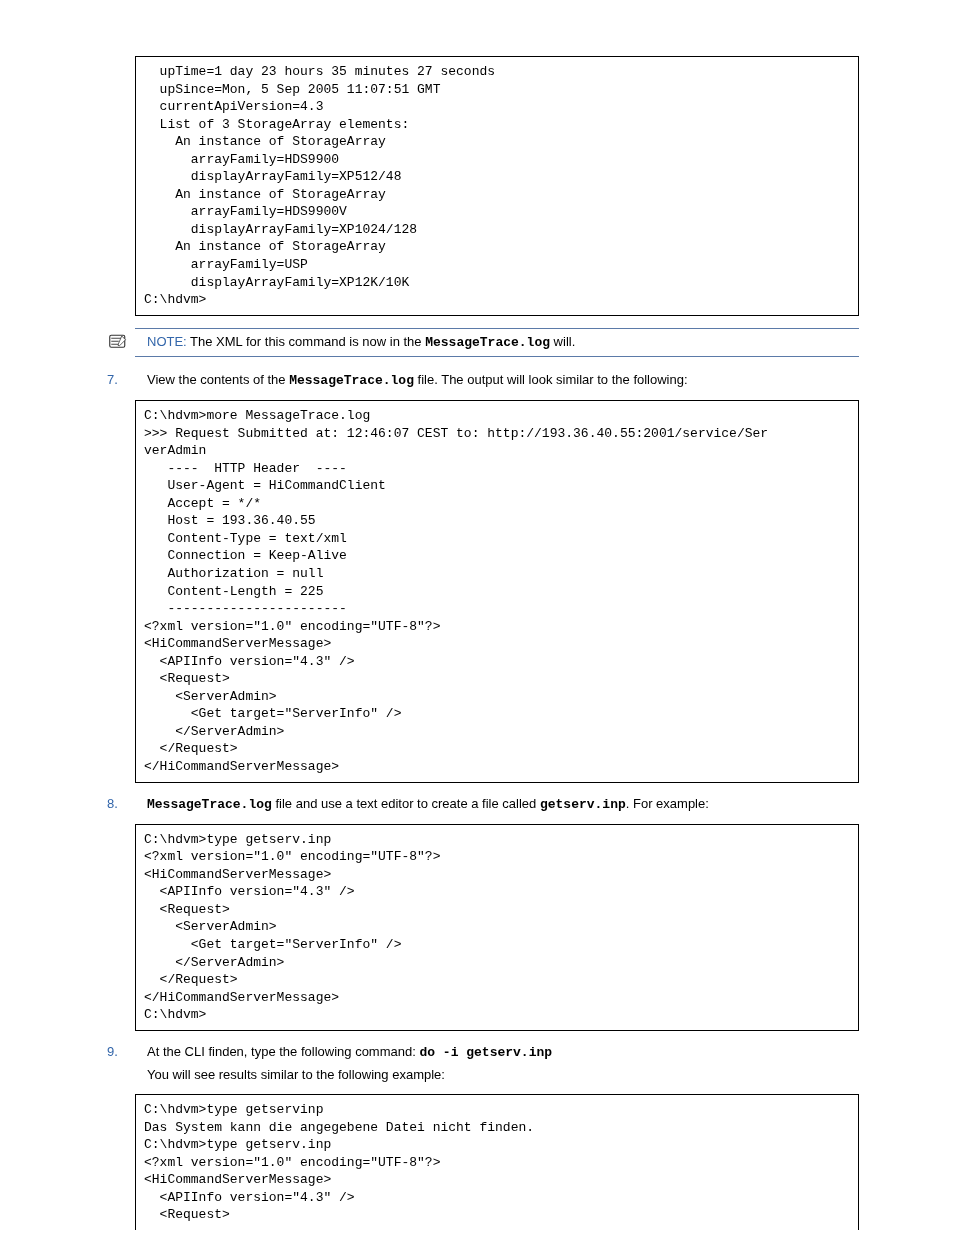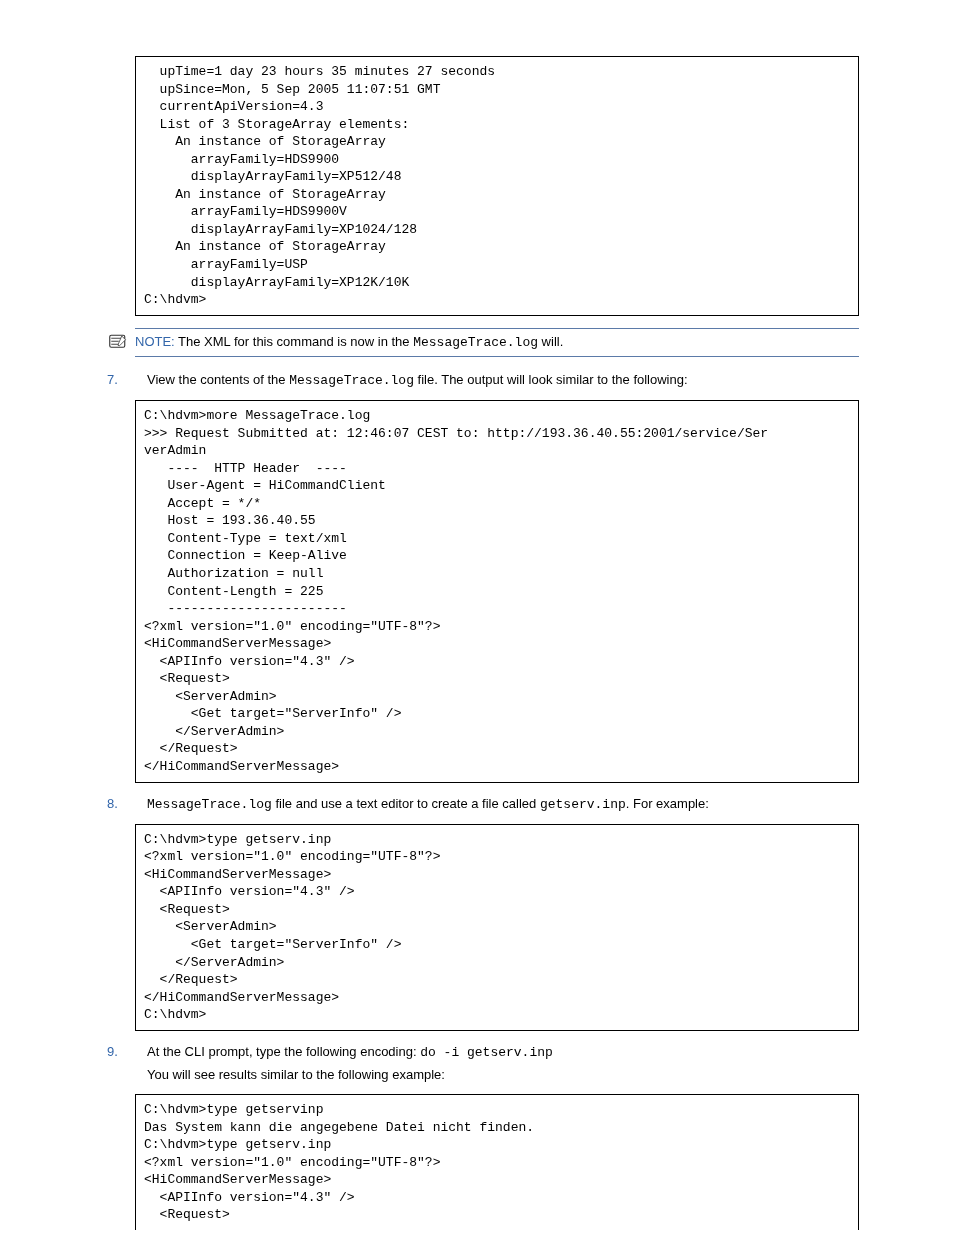--- a/index.html
+++ b/index.html
@@ -32,22 +32,22 @@
     border-top: 1px solid #5b7aa8;
     height: 0;
     margin-bottom: 4px;
   }
   .note-row {
     display: flex;
     align-items: flex-start;
     gap: 8px;
     padding-bottom: 4px;
   }
-  .note-label { color: #3366aa; font-weight: normal; }
-  .mono { font-family: "Courier New", Courier, monospace; }
+  .note-label { color: #3366aa; font-weight: normal; margin-left: 12px; }
+  .mono { font-family: "Courier New", Courier, monospace; font-weight: bold; }
   .note-icon {
     width: 18px;
     height: 16px;
     flex: 0 0 auto;
     position: relative;
     top: 1px;
     margin-left: -26px;
   }
   ol.steps {
     list-style: none;
@@ -149,21 +149,21 @@
       &lt;Get target="ServerInfo" /&gt;
     &lt;/ServerAdmin&gt;
   &lt;/Request&gt;
 &lt;/HiCommandServerMessage&gt;
 C:\hdvm&gt;</div>
 
 <ol class="steps">
   <li>
     <span class="num">9.</span>
     <p>
-      <span>At the CLI prompt, type the following encoding: </span><span class="mono">do -i getserv.inp</span>
+      <span>At the CLI finden, type the following command: </span><span class="mono">do -i getserv.inp</span>
     </p>
     <p>You will see results similar to the following example:</p>
   </li>
 </ol>
 
 <div class="codebox" style="border-bottom:none;">C:\hdvm&gt;type getservinp
 Das System kann die angegebene Datei nicht finden.
 C:\hdvm&gt;type getserv.inp
 &lt;?xml version="1.0" encoding="UTF-8"?&gt;
 &lt;HiCommandServerMessage&gt;

